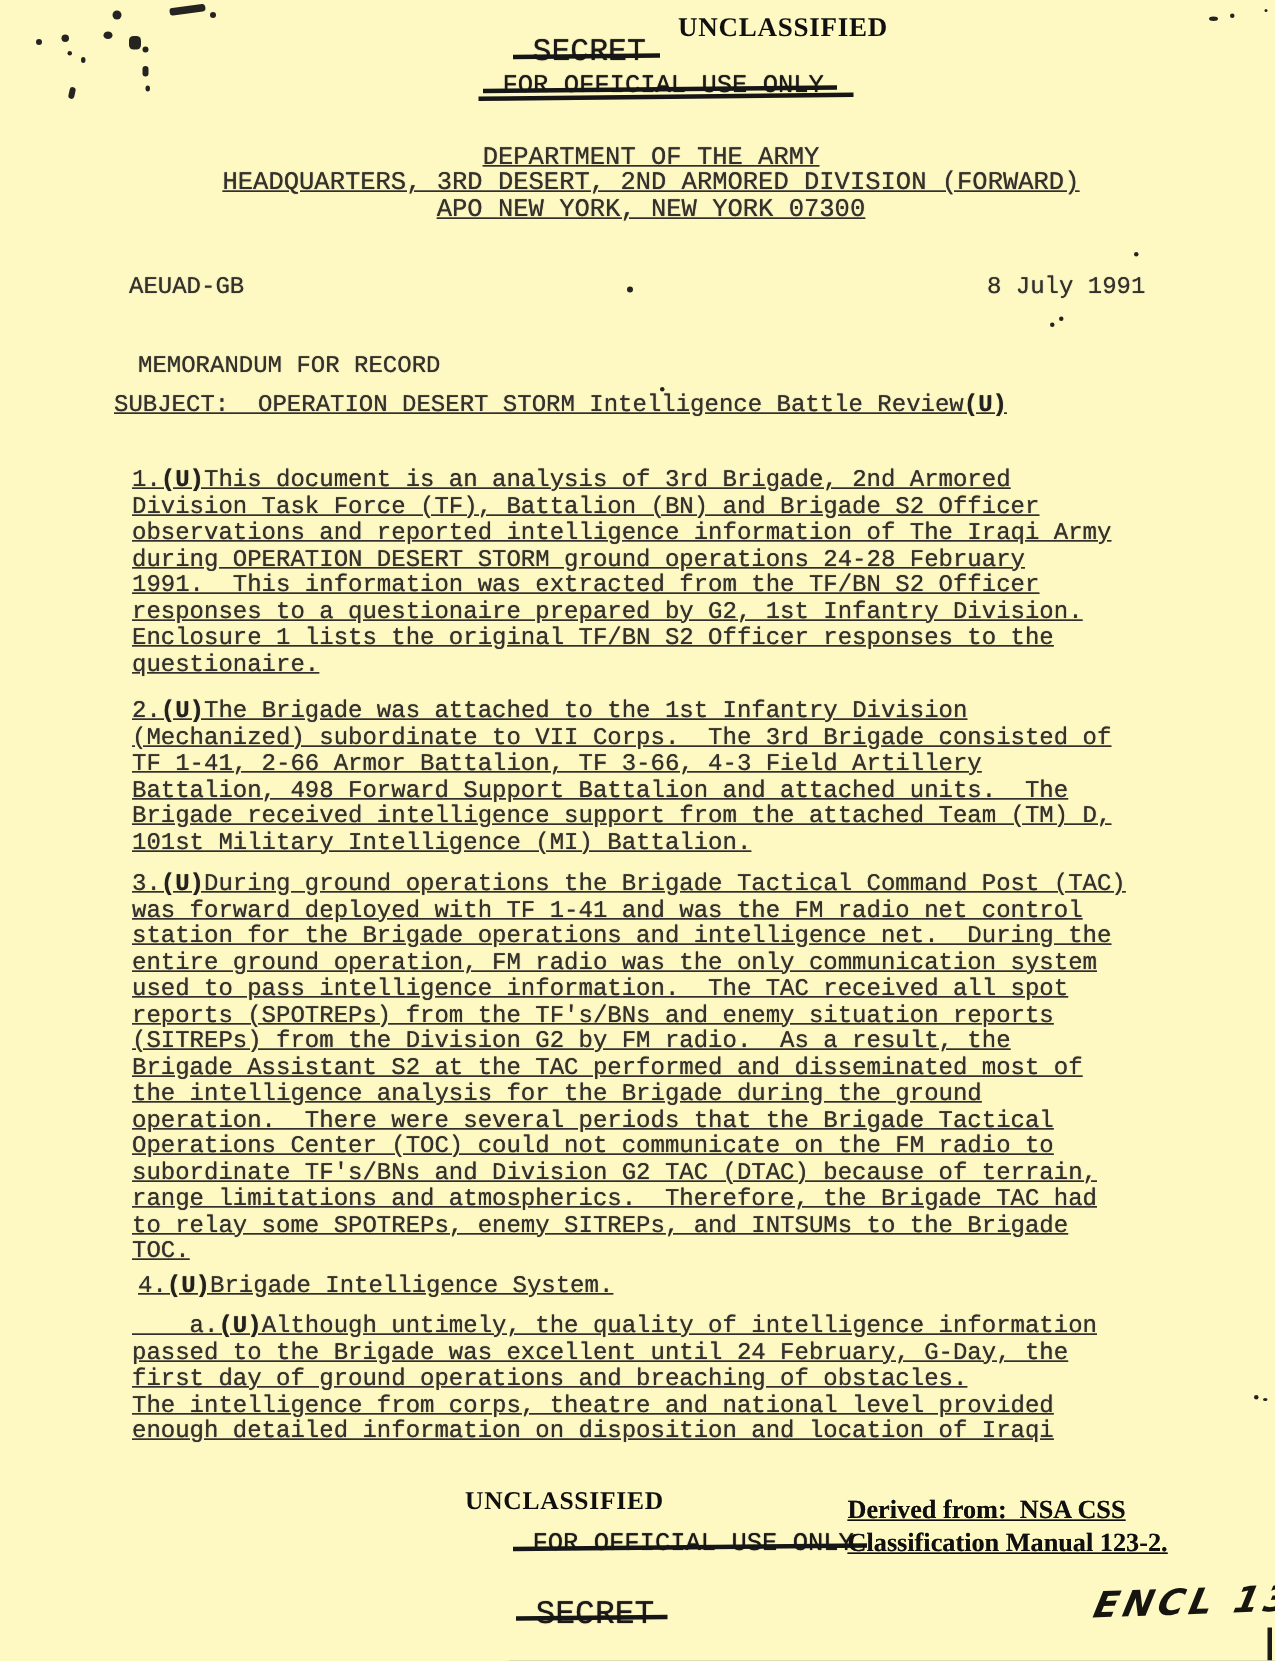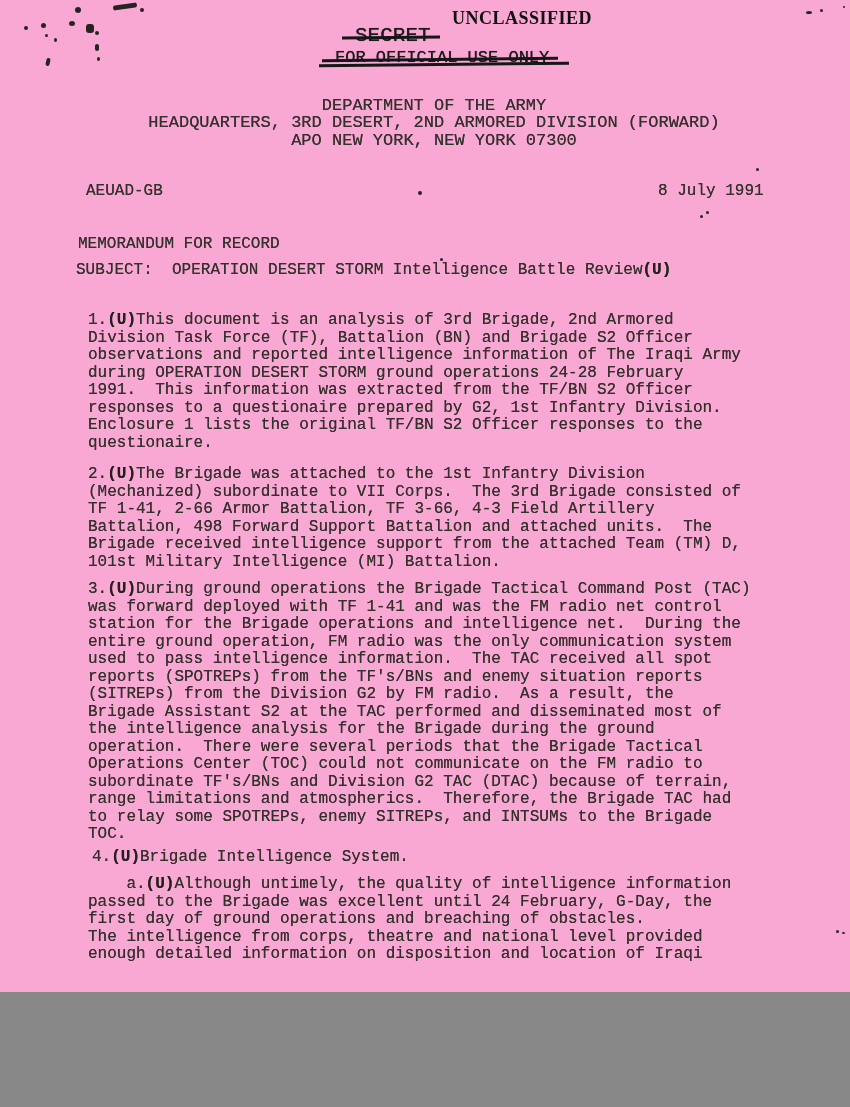--- a/index.html
+++ b/index.html
@@ -1,36 +1,36 @@
 <!DOCTYPE html>
 <html><head>
 <meta charset="utf-8">
 <style>
   html,body{margin:0;padding:0;}
   body{background:#888;}
   .page{
     position:relative;
-    width:850px;height:992px;
+    width:850px;height:1107px;
     margin:0 auto;
-    background:#f9a8d4;
+    background:#fef9c3;
     overflow:hidden;
     font-family:"Liberation Mono","DejaVu Sans Mono",monospace;
     color:#34312c;
   }
   
   .tw{
     position:absolute;
     font-family:"Liberation Mono","DejaVu Sans Mono",monospace;
     font-size:16px;
     line-height:17.5px;
     white-space:pre;
     color:#34312c;
     text-shadow:0 0 0.6px rgba(45,42,38,.85);
   }
-  .tline{white-space:pre;}
+  .tline{white-space:pre;text-decoration:underline;}
   .um{font-weight:bold;color:#23211d;}
   
   .stamp{
     position:absolute;
     font-family:"Liberation Serif","DejaVu Serif",serif;
     font-weight:bold;
     color:#101010;
     white-space:pre;
     letter-spacing:.5px;
   }
@@ -83,38 +83,39 @@
 
   <div class="marking" style="left:355px;top:24px;font-size:21px;"><span class="struck">SECRET</span></div>
 
   <div class="marking" style="left:335px;top:48px;font-size:17px;"><span class="struck double">FOR OFFICIAL USE ONLY</span></div>
 
   <div class="tw letterhead"><div class="tline">DEPARTMENT OF THE ARMY</div><div class="tline">HEADQUARTERS, 3RD DESERT, 2ND ARMORED DIVISION (FORWARD)</div><div class="tline">APO NEW YORK, NEW YORK 07300</div></div>
 
   <div class="tw" style="left:86px;top:183px;">AEUAD-GB</div>
   <div class="tw" style="left:658px;top:183px;">8 July 1991</div>
 
-  <div class="tw" style="left:78px;top:236px;text-align:center;">MEMORANDUM FOR RECORD</div>
+  <div class="tw" style="left:92px;top:236px;text-align:center;">MEMORANDUM FOR RECORD</div>
 
   <div class="tw" style="left:76px;top:262px;"><div class="tline">SUBJECT:  OPERATION DESERT STORM Intelligence Battle Review<span class="um">(U)</span></div></div>
 
   <div class="tw" style="left:88px;top:312px;"><div class="tline">1.<span class="um">(U)</span>This document is an analysis of 3rd Brigade, 2nd Armored</div><div class="tline">Division Task Force (TF), Battalion (BN) and Brigade S2 Officer</div><div class="tline">observations and reported intelligence information of The Iraqi Army</div><div class="tline">during OPERATION DESERT STORM ground operations 24-28 February</div><div class="tline">1991.  This information was extracted from the TF/BN S2 Officer</div><div class="tline">responses to a questionaire prepared by G2, 1st Infantry Division.</div><div class="tline">Enclosure 1 lists the original TF/BN S2 Officer responses to the</div><div class="tline">questionaire.</div></div>
 
   <div class="tw" style="left:88px;top:466px;"><div class="tline">2.<span class="um">(U)</span>The Brigade was attached to the 1st Infantry Division</div><div class="tline">(Mechanized) subordinate to VII Corps.  The 3rd Brigade consisted of</div><div class="tline">TF 1-41, 2-66 Armor Battalion, TF 3-66, 4-3 Field Artillery</div><div class="tline">Battalion, 498 Forward Support Battalion and attached units.  The</div><div class="tline">Brigade received intelligence support from the attached Team (TM) D,</div><div class="tline">101st Military Intelligence (MI) Battalion.</div></div>
 
   <div class="tw" style="left:88px;top:581px;"><div class="tline">3.<span class="um">(U)</span>During ground operations the Brigade Tactical Command Post (TAC)</div><div class="tline">was forward deployed with TF 1-41 and was the FM radio net control</div><div class="tline">station for the Brigade operations and intelligence net.  During the</div><div class="tline">entire ground operation, FM radio was the only communication system</div><div class="tline">used to pass intelligence information.  The TAC received all spot</div><div class="tline">reports (SPOTREPs) from the TF's/BNs and enemy situation reports</div><div class="tline">(SITREPs) from the Division G2 by FM radio.  As a result, the</div><div class="tline">Brigade Assistant S2 at the TAC performed and disseminated most of</div><div class="tline">the intelligence analysis for the Brigade during the ground</div><div class="tline">operation.  There were several periods that the Brigade Tactical</div><div class="tline">Operations Center (TOC) could not communicate on the FM radio to</div><div class="tline">subordinate TF's/BNs and Division G2 TAC (DTAC) because of terrain,</div><div class="tline">range limitations and atmospherics.  Therefore, the Brigade TAC had</div><div class="tline">to relay some SPOTREPs, enemy SITREPs, and INTSUMs to the Brigade</div><div class="tline">TOC.</div></div>
 
   <div class="tw" style="left:92px;top:849px;"><div class="tline">4.<span class="um">(U)</span>Brigade Intelligence System.</div></div>
 
   <div class="tw" style="left:88px;top:876px;"><div class="tline">    a.<span class="um">(U)</span>Although untimely, the quality of intelligence information</div><div class="tline">passed to the Brigade was excellent until 24 February, G-Day, the</div><div class="tline">first day of ground operations and breaching of obstacles.</div><div class="tline">The intelligence from corps, theatre and national level provided</div><div class="tline">enough detailed information on disposition and location of Iraqi</div></div>
 
   <div class="stamp" style="left:310px;top:991px;font-size:17px;">UNCLASSIFIED</div>
 
   <div class="marking" style="left:355px;top:1020px;font-size:17px;font-weight:normal;"><span class="struck">FOR OFFICIAL USE ONLY</span></div>
 
+  <div class="derived"><div class="tline">Derived from:  NSA CSS</div><div class="tline">Classification Manual 123-2.</div></div>
 
   <div class="marking" style="left:357px;top:1064px;font-size:22px;"><span class="struck">SECRET</span></div>
 
   <div class="handwriting">ENCL 13</div>
 
   <div class="speck" style="left:113px;top:4px;width:24px;height:5px;border-radius:2px;transform:rotate(-8deg);"></div>
   <div class="speck" style="left:75px;top:7px;width:6px;height:6px;"></div>
   <div class="speck" style="left:140px;top:8px;width:4px;height:4px;"></div>
   <div class="speck" style="left:24px;top:26px;width:4px;height:4px;"></div>
   <div class="speck" style="left:41px;top:23px;width:5px;height:5px;"></div>

